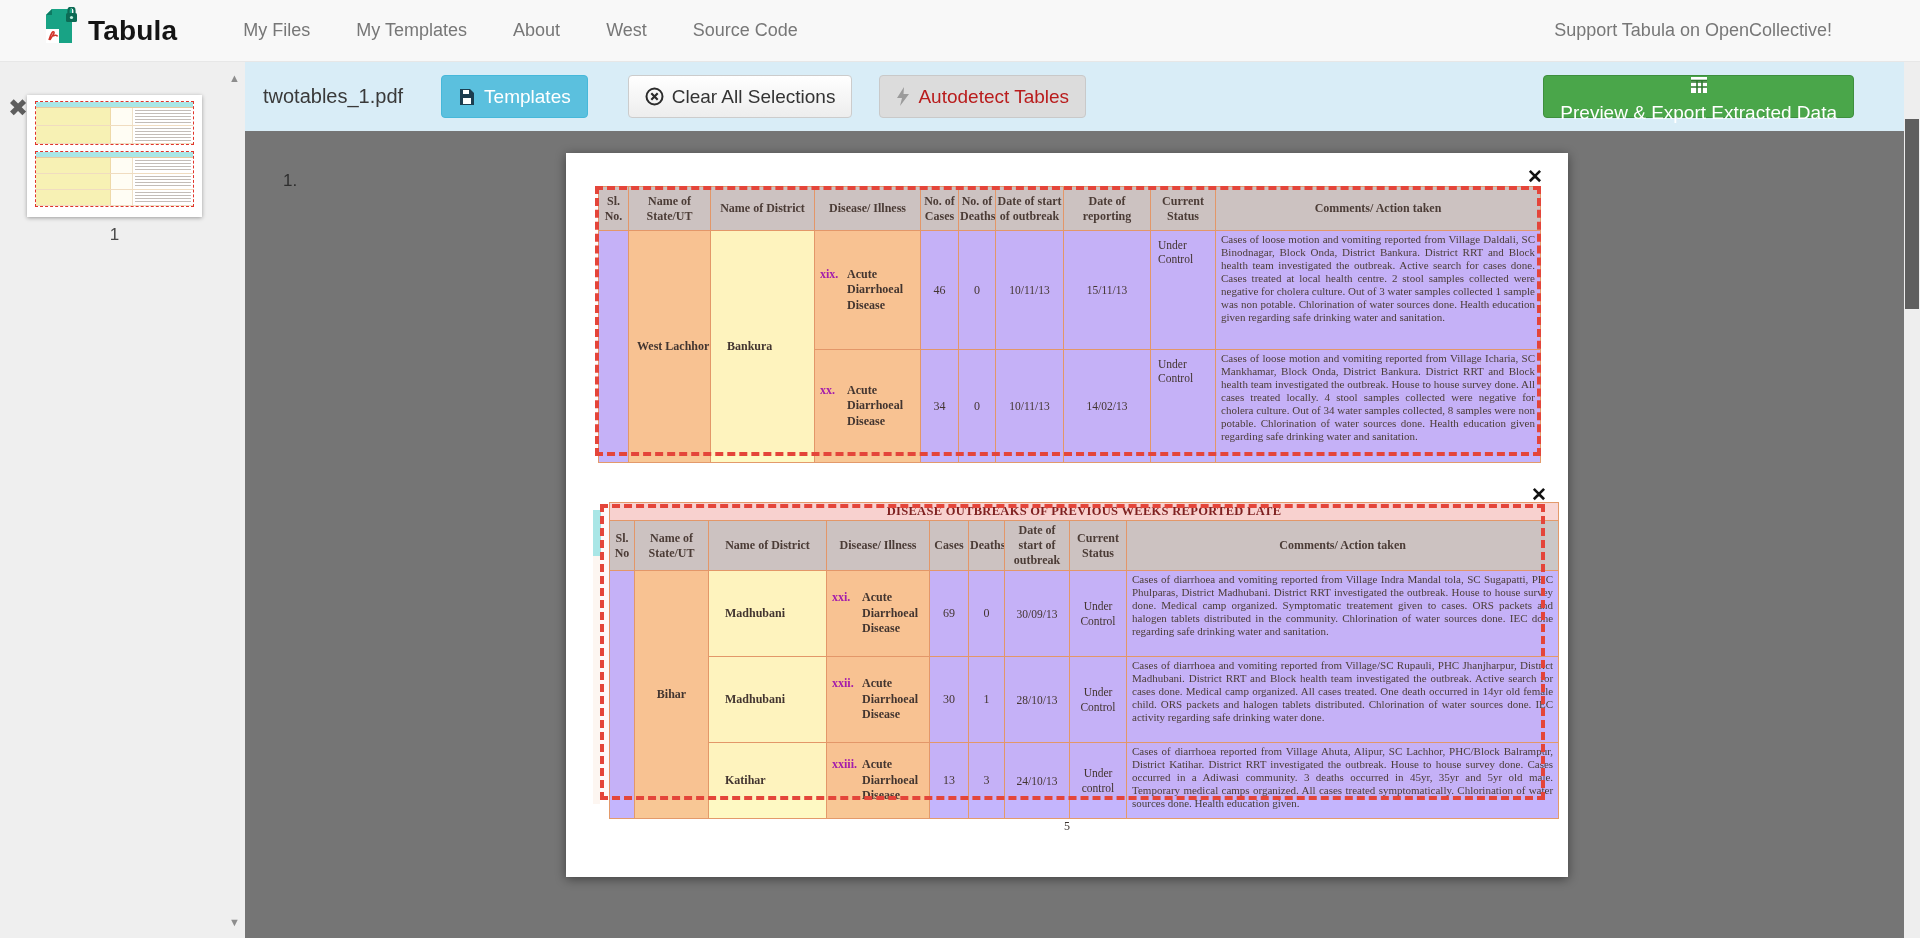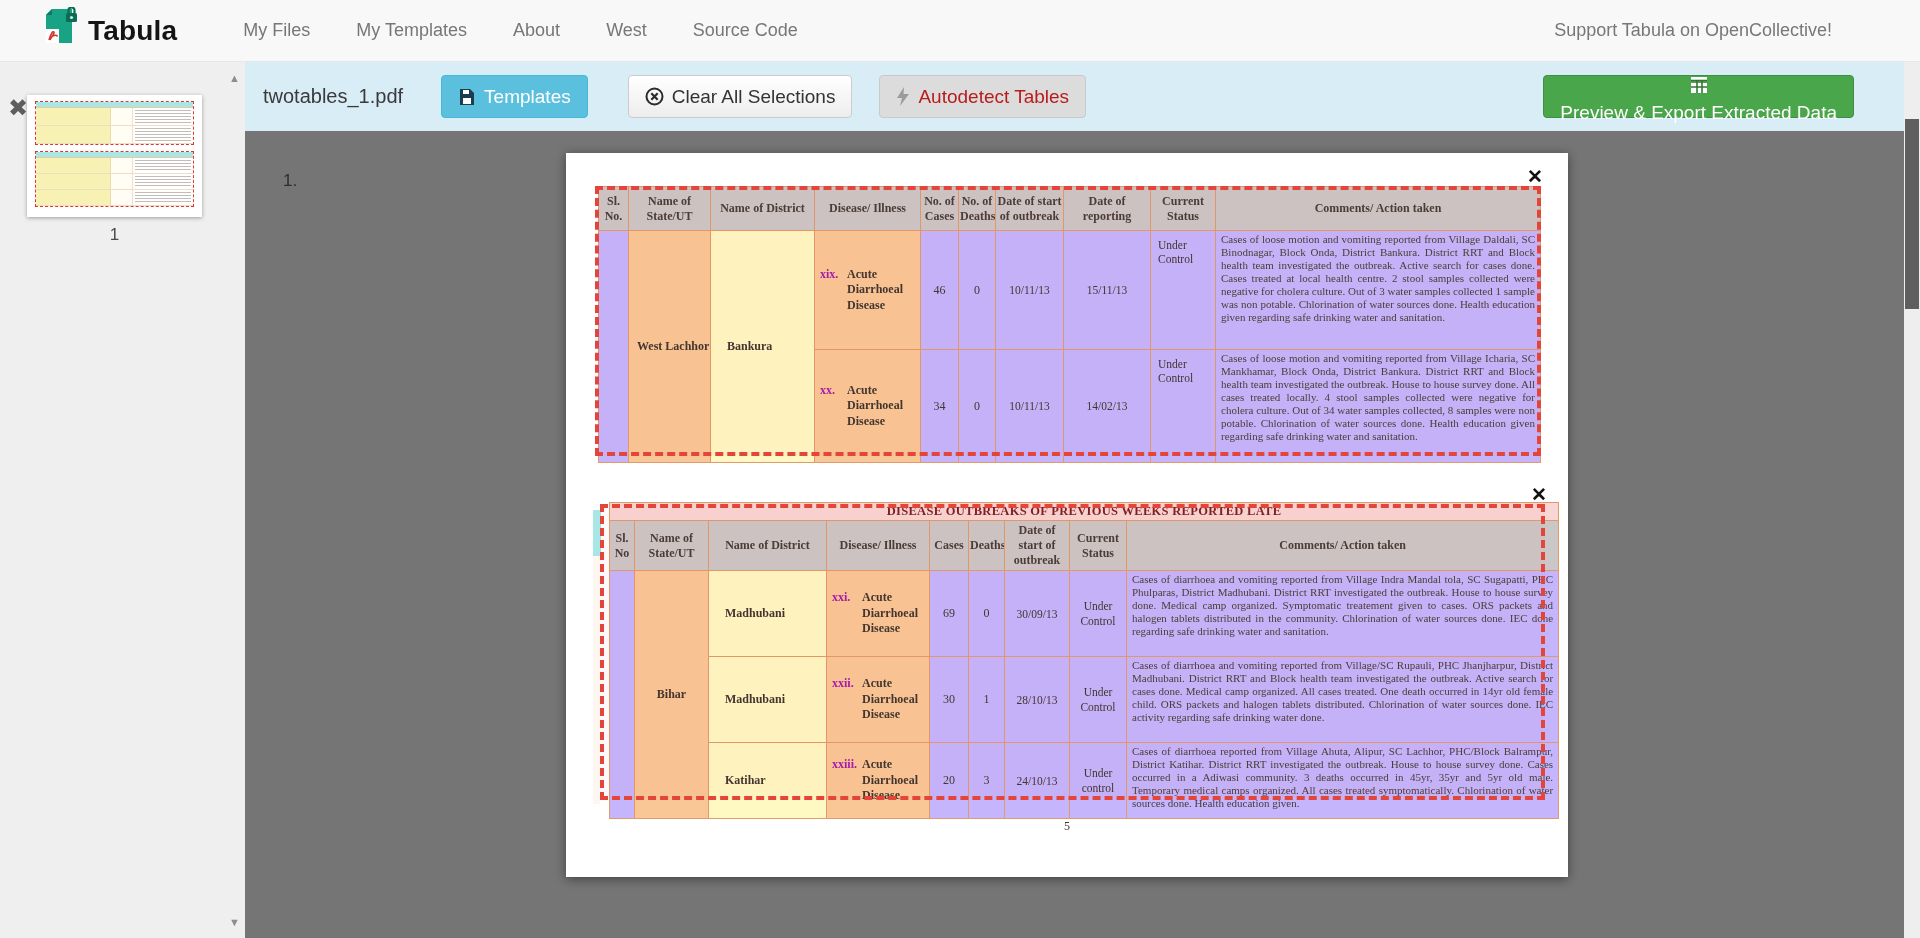--- a/index.html
+++ b/index.html
@@ -359,21 +359,21 @@
           <td class="cell-pink cell-comments">Cases of diarrhoea and vomiting reported from Village/SC Rupauli, PHC Jhanjharpur, District Madhubani. District RRT and Block health team investigated the outbreak. Active search for cases done. Medical camp organized. All cases treated. One death occurred in 14yr old female child. ORS packets and halogen tablets distributed. Chlorination of water sources done. IEC activity regarding safe drinking water done.</td>
         </tr>
         <tr class="r3">
           <td class="cell-district">Katihar</td>
           <td class="cell-disease">
             <div class="disease-flex">
               <span class="rnum">xxiii.</span>
               <span class="dname">Acute Diarrhoeal Disease</span>
             </div>
           </td>
-          <td class="cell-pink cell-num">20</td>
+          <td class="cell-pink cell-num">13</td>
           <td class="cell-pink cell-num">3</td>
           <td class="cell-pink cell-date">24/10/13</td>
           <td class="cell-pink cell-status">Under control</td>
           <td class="cell-pink cell-comments">Cases of diarrhoea reported from Village Ahuta, Alipur, SC Lachhor, PHC/Block Balrampur, District Katihar. District RRT investigated the outbreak. House to house survey done. Cases occurred in a Adiwasi community. 3 deaths occurred in 45yr, 35yr and 5yr old male. Temporary medical camps organized. All cases treated symptomatically. Chlorination of water sources done. Health education given.</td>
         </tr>
       </tbody>
         </table>
 
       <div class="sliver-cyan"></div>
       <div class="sliver-white"></div>

